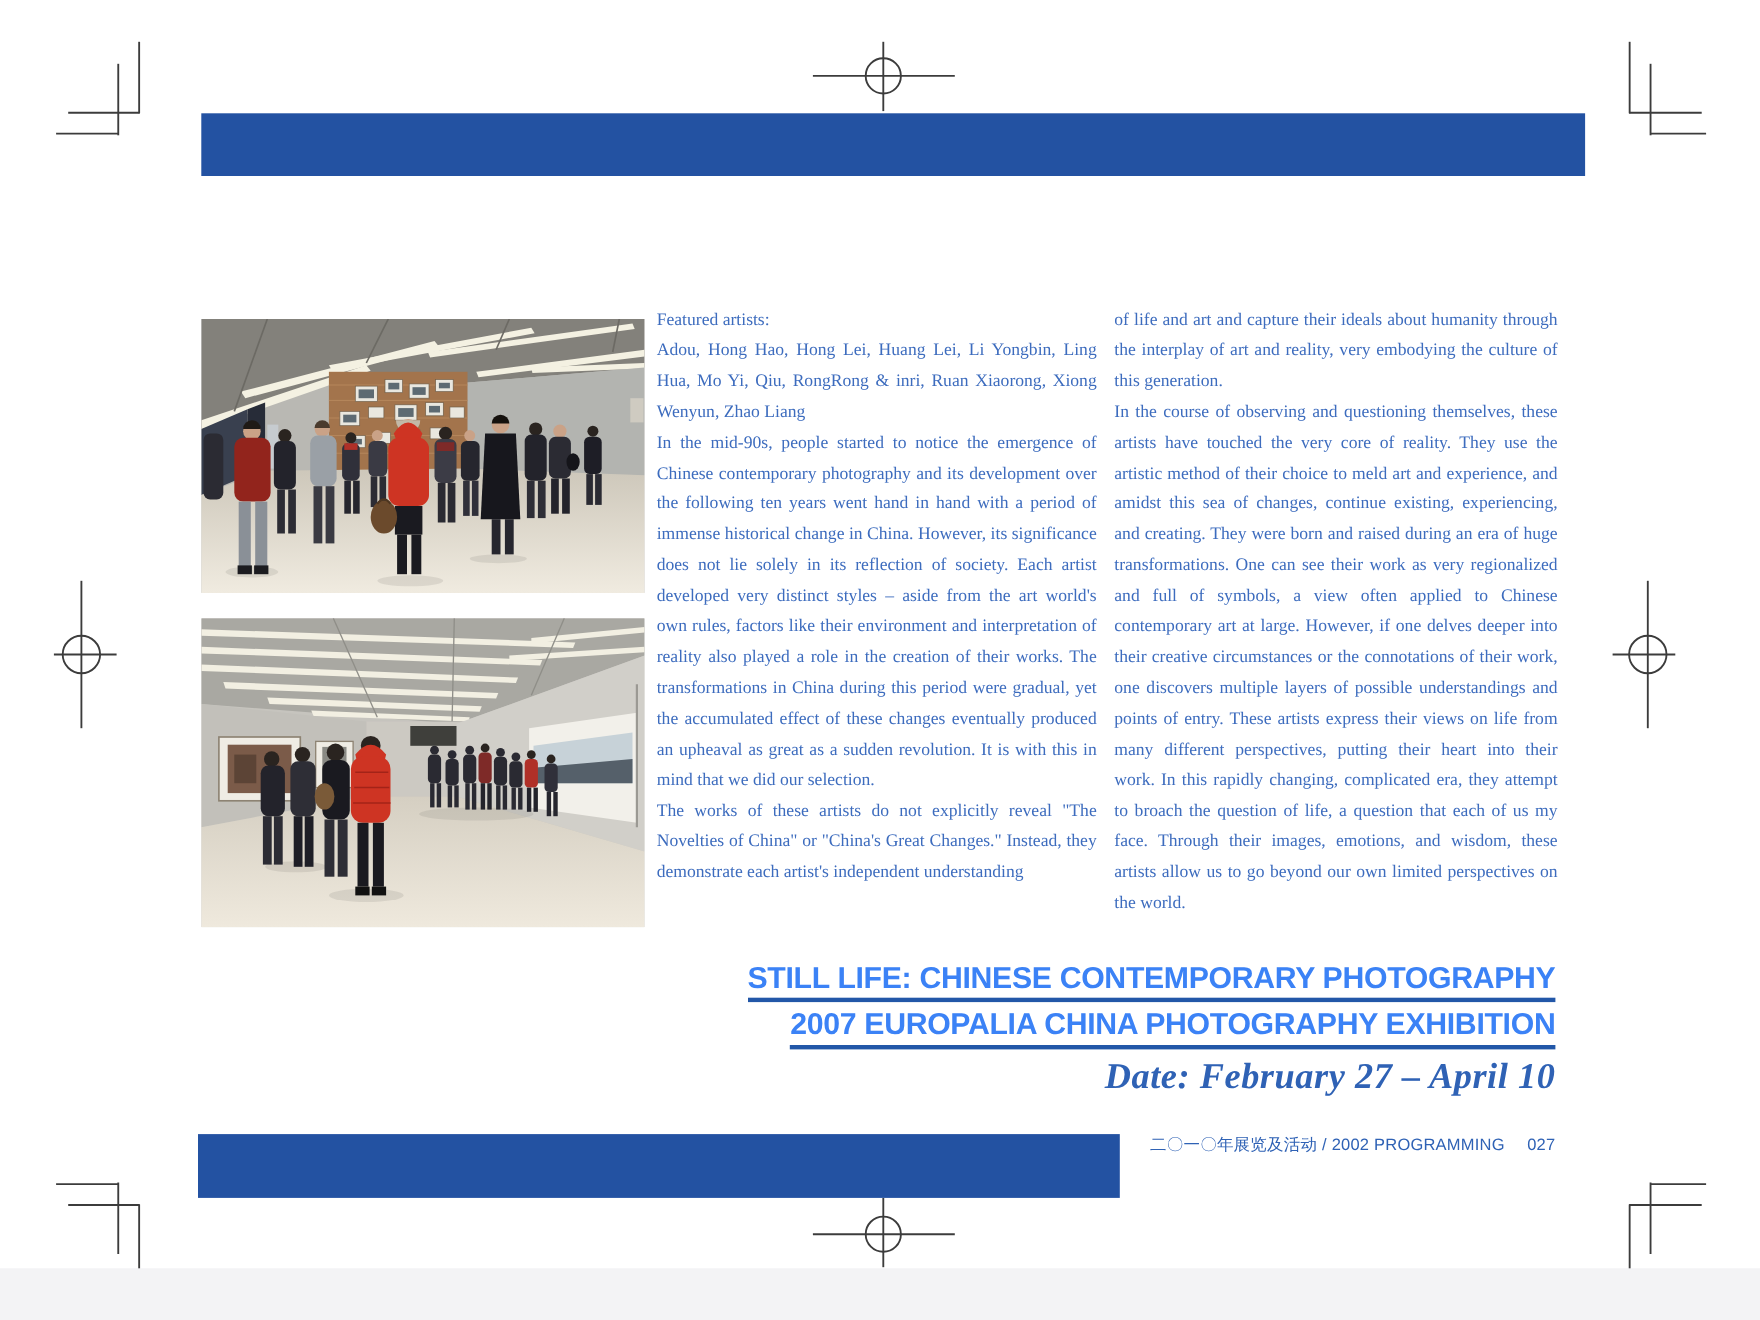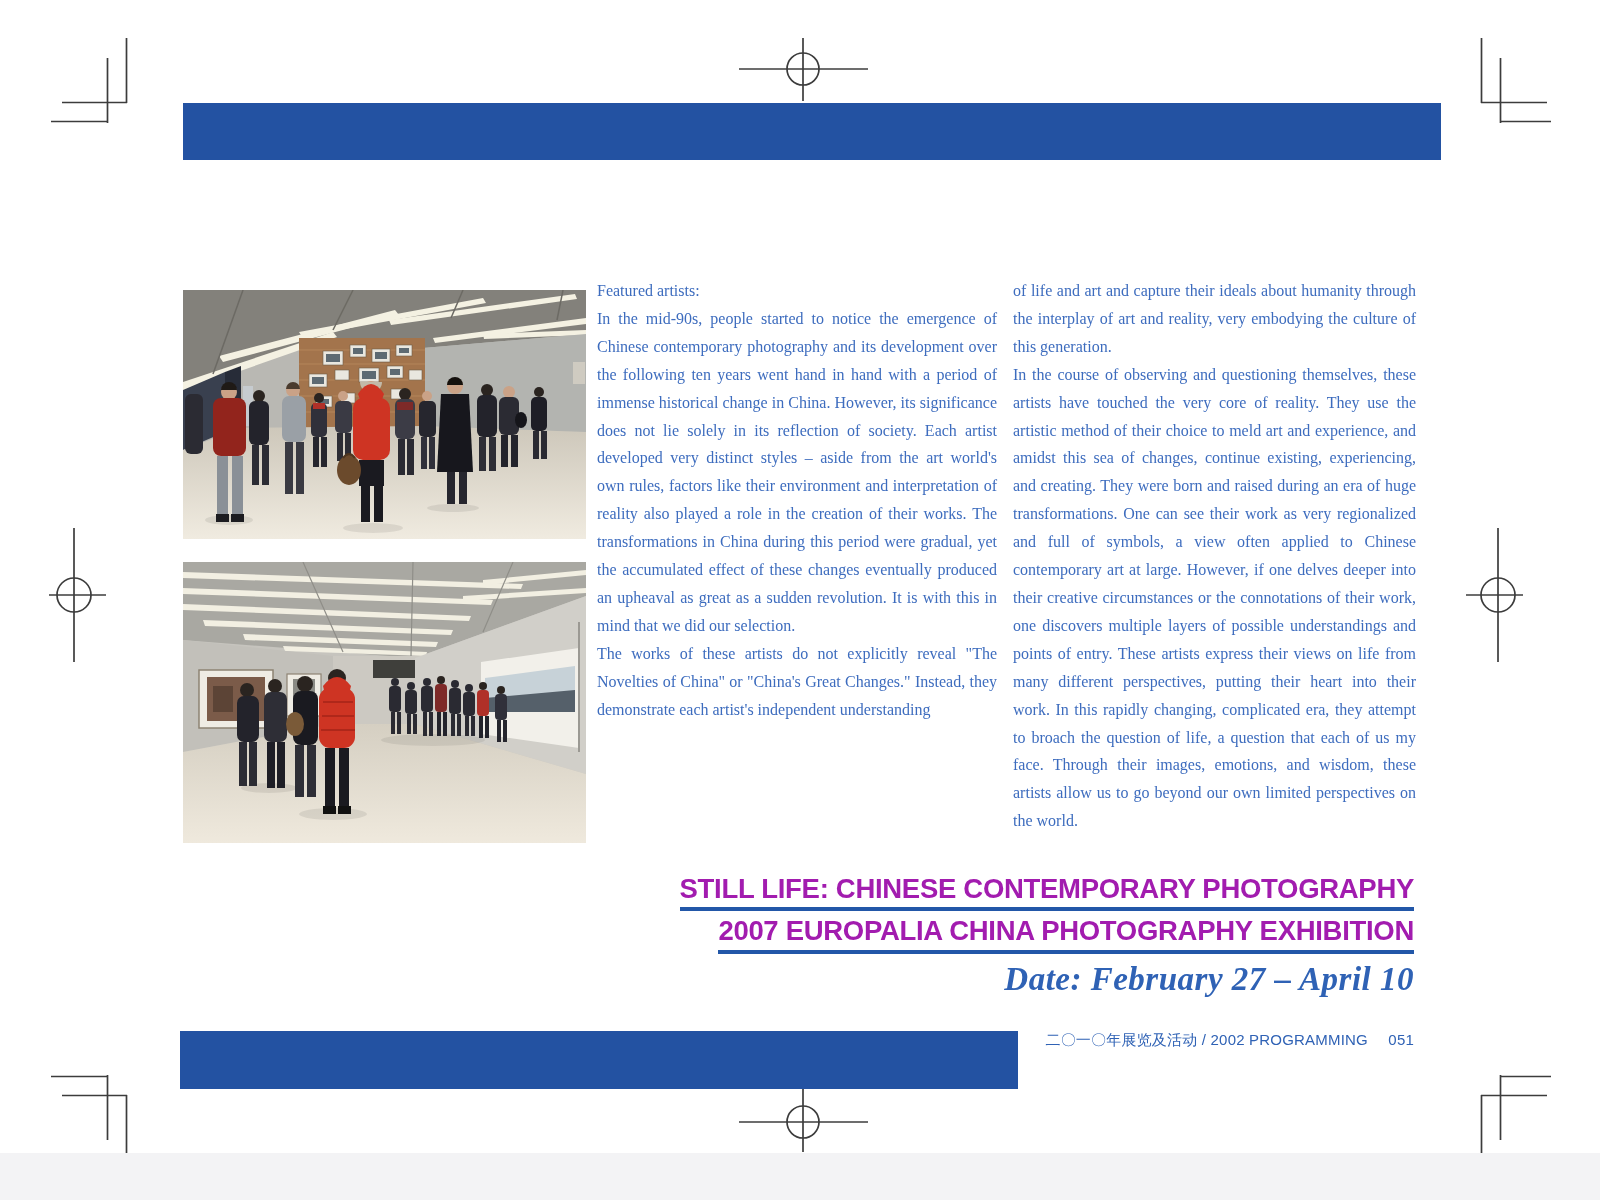--- a/index.html
+++ b/index.html
@@ -15,21 +15,21 @@
   #photo1{top:290px;width:403px;height:249px;}
   #photo2{top:562px;width:403px;height:281px;}
   .col{position:absolute;top:277px;width:400px;font-size:16px;line-height:27.9px;
        color:#3d6cbe;text-align:justify;font-family:"Liberation Serif", serif;}
   .col p{margin:0;}
   .col1{left:597px;}
   .col2{left:1013px;width:403px;}
   .titles{position:absolute;top:874px;right:186px;text-align:right;color:#2257a8;}
   .title-line{display:block;margin:0 0 5px 0;}
   .title-line span{display:inline-block;font-family:"Liberation Sans", sans-serif;
-       font-weight:bold;font-size:27.5px;letter-spacing:-0.3px;color:#a21caf;
+       font-weight:bold;font-size:27.5px;letter-spacing:-0.3px;color:#3b82f6;
        border-bottom:4px solid #2257a8;padding-bottom:3px;line-height:1.1;}
   .date-line{margin-top:7px;font-family:"Liberation Serif", serif;font-style:italic;
        font-weight:bold;font-size:33px;color:#2f62b5;letter-spacing:0.5px;}
   .footer-line{position:absolute;top:1031px;right:186px;font-family:"Liberation Sans", sans-serif;
        font-size:15px;color:#2f62b5;letter-spacing:0.2px;}
   .footer-line .pagenum{margin-left:16px;}
 </style>
 </head>
 <body>
 
@@ -348,36 +348,37 @@
         <rect x="142" y="186" width="10" height="58" fill="#1a1a20"></rect>
           <rect x="156" y="186" width="10" height="58" fill="#1a1a20"></rect>
         <rect x="140" y="244" width="13" height="8" fill="#111"></rect>
           <rect x="155" y="244" width="13" height="8" fill="#111"></rect>
       </g>
     </svg>
   </figure>
 
   <div class="col col1">
     <p>Featured artists:</p>
+    <p>Adou, Hong Hao, Hong Lei, Huang Lei, Li Yongbin, Ling Hua, Mo Yi, Qiu, RongRong &amp; inri, Ruan Xiaorong, Xiong Wenyun, Zhao Liang</p>
     <p>In the mid-90s, people started to notice the emergence of Chinese contemporary photography and its development over the following ten years went hand in hand with a period of immense historical change in China. However, its significance does not lie solely in its reflection of society. Each artist developed very distinct styles – aside from the art world's own rules, factors like their environment and interpretation of reality also played a role in the creation of their works. The transformations in China during this period were gradual, yet the accumulated effect of these changes eventually produced an upheaval as great as a sudden revolution. It is with this in mind that we did our selection.</p>
     <p>The works of these artists do not explicitly reveal "The Novelties of China" or "China's Great Changes." Instead, they demonstrate each artist's independent understanding</p>
   </div>
   <div class="col col2">
     <p>of life and art and capture their ideals about humanity through the interplay of art and reality, very embodying the culture of this generation.</p>
     <p>In the course of observing and questioning themselves, these artists have touched the very core of reality. They use the artistic method of their choice to meld art and experience, and amidst this sea of changes, continue existing, experiencing, and creating. They were born and raised during an era of huge transformations. One can see their work as very regionalized and full of symbols, a view often applied to Chinese contemporary art at large. However, if one delves deeper into their creative circumstances or the connotations of their work, one discovers multiple layers of possible understandings and points of entry. These artists express their views on life from many different perspectives, putting their heart into their work. In this rapidly changing, complicated era, they attempt to broach the question of life, a question that each of us my face. Through their images, emotions, and wisdom, these artists allow us to go beyond our own limited perspectives on the world.</p>
   </div>
 
   <div class="titles">
     <div class="title-line">
       <span>STILL LIFE: CHINESE CONTEMPORARY PHOTOGRAPHY</span>
     </div>
     <div class="title-line">
       <span>2007 EUROPALIA CHINA PHOTOGRAPHY EXHIBITION</span>
     </div>
     <div class="date-line">Date: February 27 – April 10</div>
   </div>
 
   <div class="footer-line">
     <span>二〇一〇年展览及活动 / 2002 PROGRAMMING</span>
-    <span class="pagenum">051</span>
+    <span class="pagenum">027</span>
   </div>
 
 </div>
 
 </body></html>

